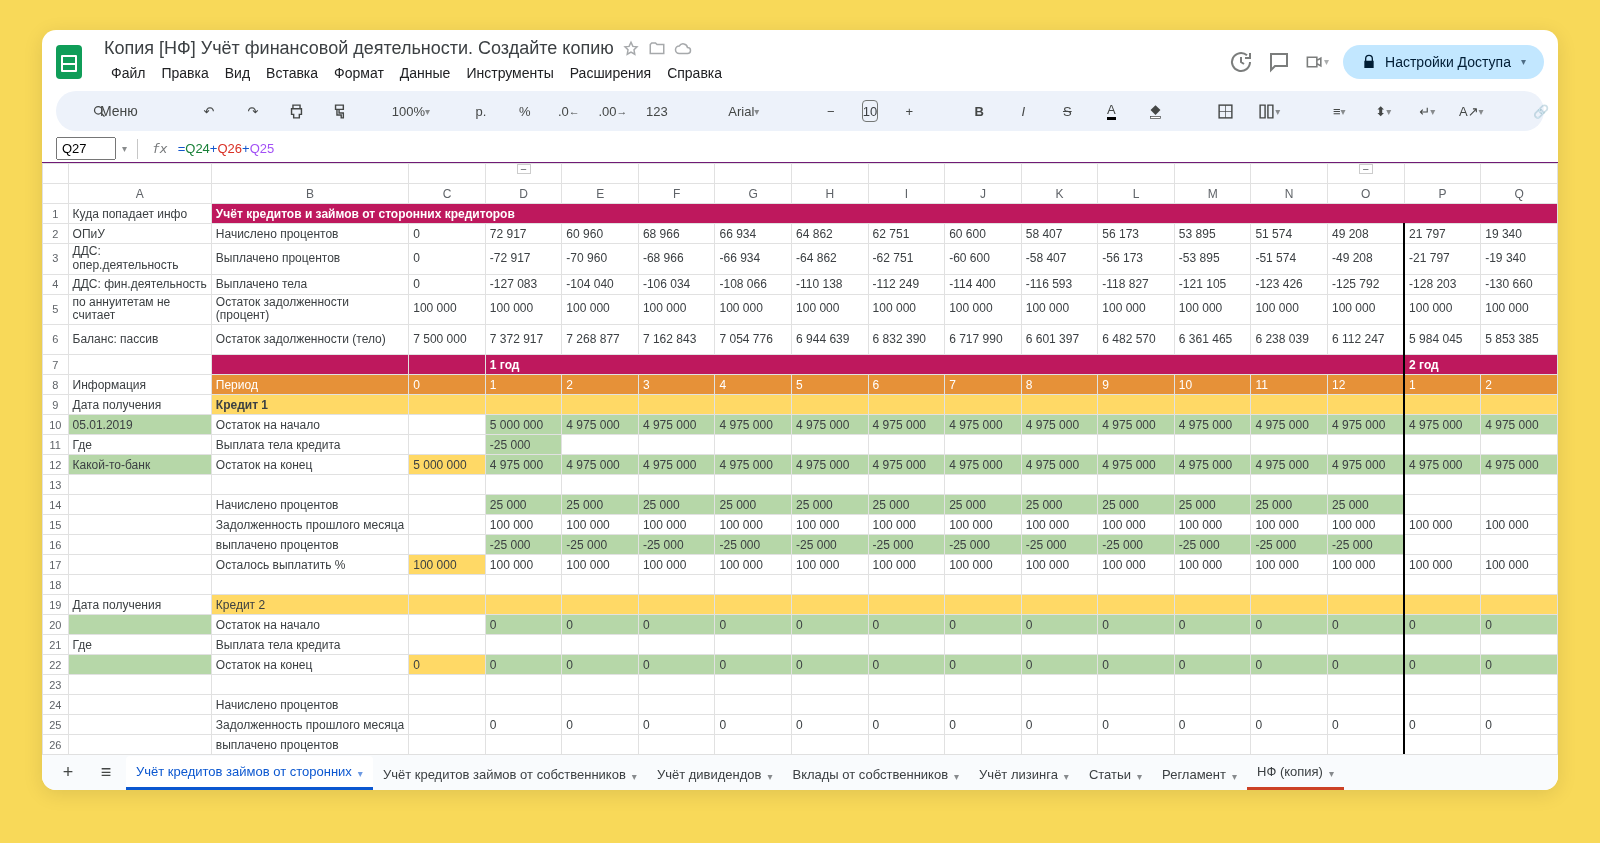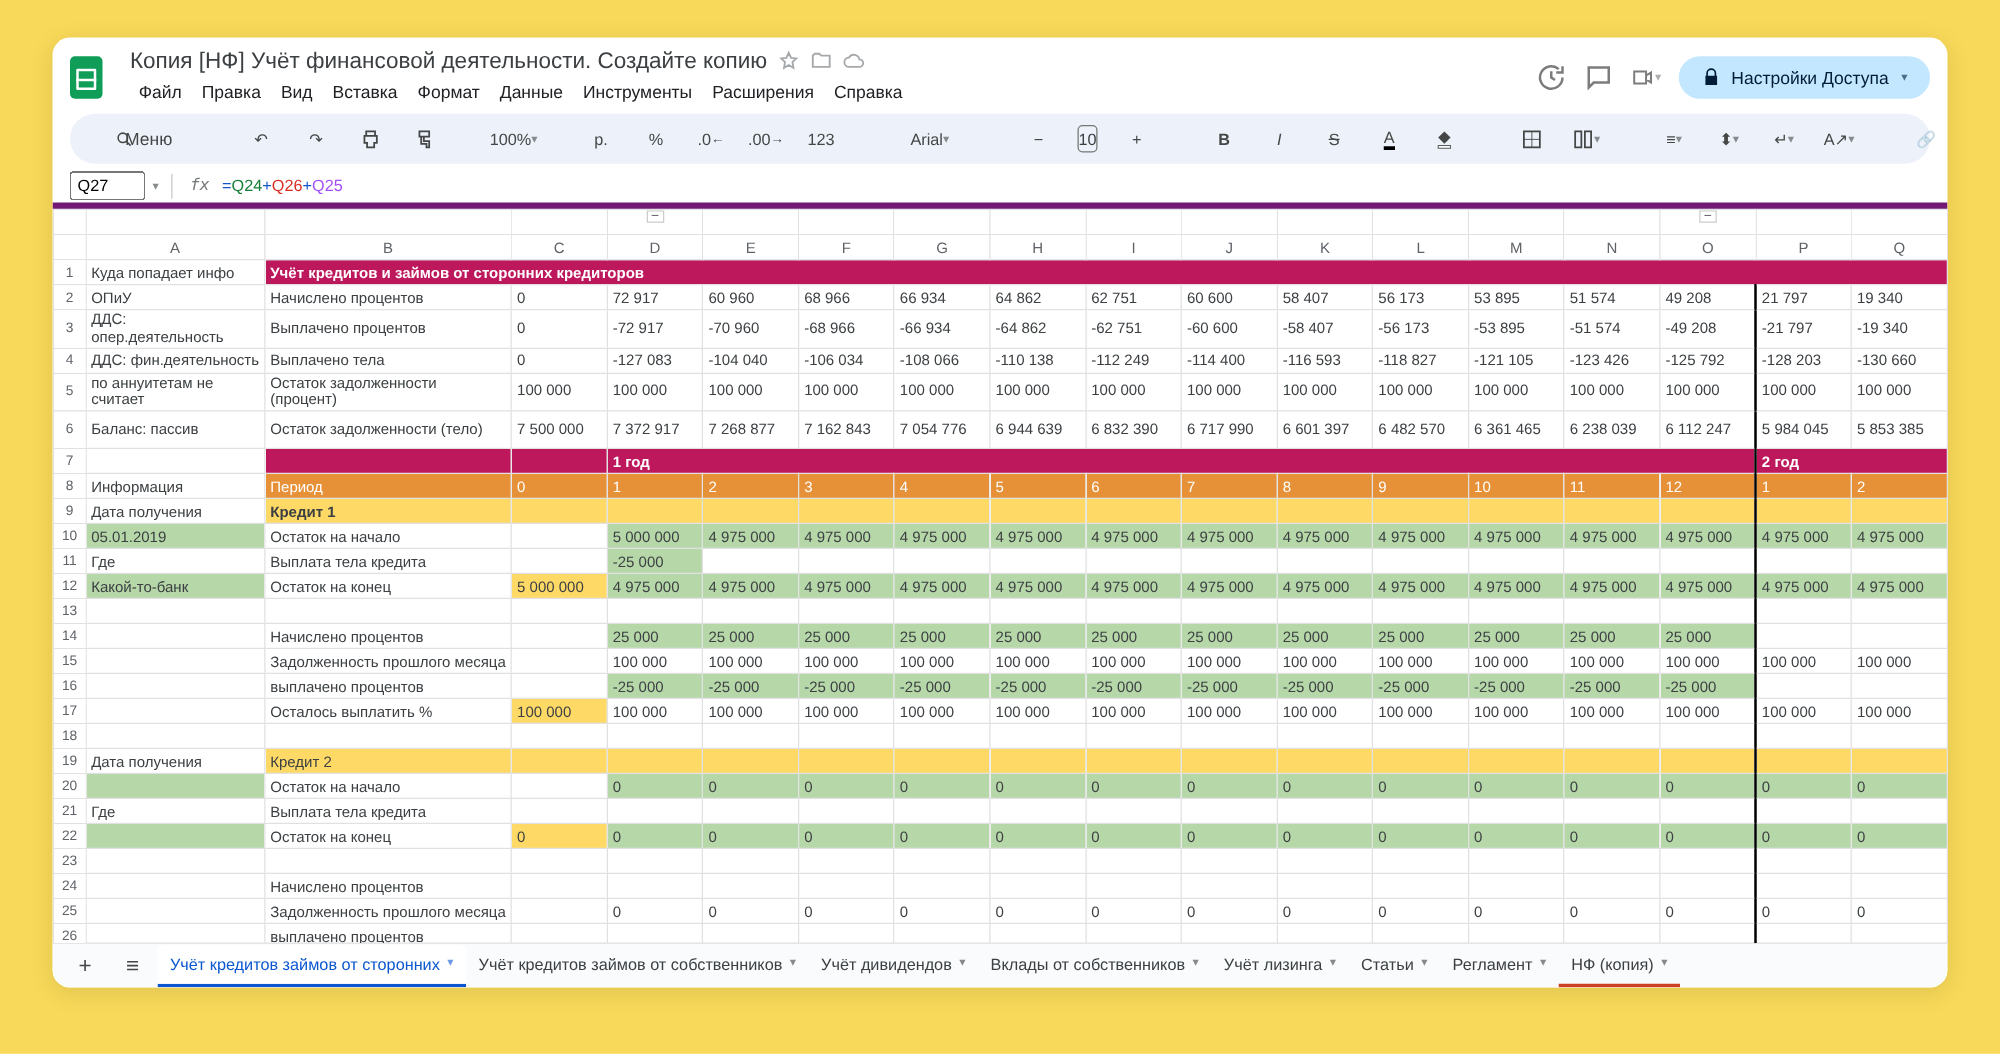--- a/index.html
+++ b/index.html
@@ -24,21 +24,21 @@
 .toolbar { display: flex; align-items: center; gap: 18px; padding: 6px 14px; background:#edf2fa; border-radius:24px; margin:6px 14px 4px;}
 .tbtn { min-width: 26px; height: 28px; display: flex; align-items: center; justify-content: center; border-radius: 4px; cursor: pointer; color:#444746; font-size:13px;}
 .sep { width: 1px; height: 20px; background: #c7c7c7; margin: 0 4px; }
 .menu-btn { border: none; background: transparent; padding: 4px 14px 4px 30px; border-radius: 18px; font-size: 14px; color: #444746; position:relative; cursor:pointer;}
 .menu-btn::before { content:"☰"; position:absolute; left:8px; top:4px; opacity:0; }
 .search-ico{position:absolute;left:22px;}
 .menu-wrap{position:relative;display:flex;align-items:center;}
 .font-sel{min-width:60px;text-align:left;padding:0 6px;}
 .size-box{border:1px solid #747775;border-radius:4px;width:34px;height:22px;text-align:center;font-size:13px;display:flex;align-items:center;justify-content:center;}
 
-.fx-row { display: flex; align-items: center; border-bottom: 5px solid #701a75; padding: 2px 0 2px 14px; gap:6px;}
+.fx-row { display: flex; align-items: center; border-bottom: 1px solid #701a75; padding: 2px 0 2px 14px; gap:6px;}
 .name-box { width: 60px; font-size: 13px; padding: 2px 4px; }
 .fx-label { font-family: monospace; font-style: italic; opacity: .7; padding:0 4px;}
 .formula { font-size: 13px; color: #1155cc; }
 .formula .g{color:#188038}.formula .r{color:#d93025}.formula .p{color:#a250f5}
 
 .grid-wrap { flex: 1; overflow: auto; position: relative; }
 table { border-collapse: collapse; table-layout: fixed; font-size: 12px; }
 th, td { border: 1px solid #e1e1e1; height: 20px; padding: 1px 4px; overflow: hidden; white-space: nowrap; text-align: left; vertical-align: middle; }
 th { background: #fff; font-weight: normal; color: #5f6368; text-align: center; position: sticky; }
 thead th { top: 0; z-index: 3; }
@@ -48,21 +48,21 @@
 .redhdr { background: #be185d; color: #fff; font-weight: bold; }
 .orangehdr { background: #e69138; color: #fff; }
 .yellowhdr { background: #ffd966; font-weight: bold; }
 .yellowc { background: #ffd966; }
 .greenc { background: #b6d7a8; }
 .tall td, .tall th{height:30px;white-space:normal;line-height:1.15;}
 .thick-left{border-left:2px solid #000 !important;}
 
 .tab-strip { display: flex; align-items: center; border-top: 1px solid #e0e0e0; background: #f9fbfd; padding: 0 8px; height: 36px; gap: 2px; overflow:hidden;}
 .tab-strip .plus, .tab-strip .all { width: 36px; height: 36px; display: flex; align-items: center; justify-content: center; cursor: pointer; color:#444746; font-size:18px;}
-.tab { padding: 8px 10px; font-size: 13px; color: #3c4043; display: flex; align-items: flex-start; gap: 6px; cursor: pointer; white-space:nowrap;}
+.tab { padding: 8px 10px; font-size: 13px; color: #3c4043; display: flex; align-items: flex-end; gap: 6px; cursor: pointer; white-space:nowrap;}
 .tab.active { color:#0b57d0; font-weight:500; background:#fff; border-bottom:3px solid #0b57d0; border-radius: 4px 4px 0 0;}
 .tab.red-line{border-bottom:3px solid #cc4125;}
 .drop { font-size: 10px; opacity: .6; }
 .collapse-btn{position:absolute;left:50%;top:0;transform:translateX(-50%);font-size:11px;border:1px solid #ccc;background:#fff;width:14px;height:10px;line-height:8px;text-align:center;}
 svg{display:block}
 </style>
 </head>
 <body>
 
 <div class="frame">

